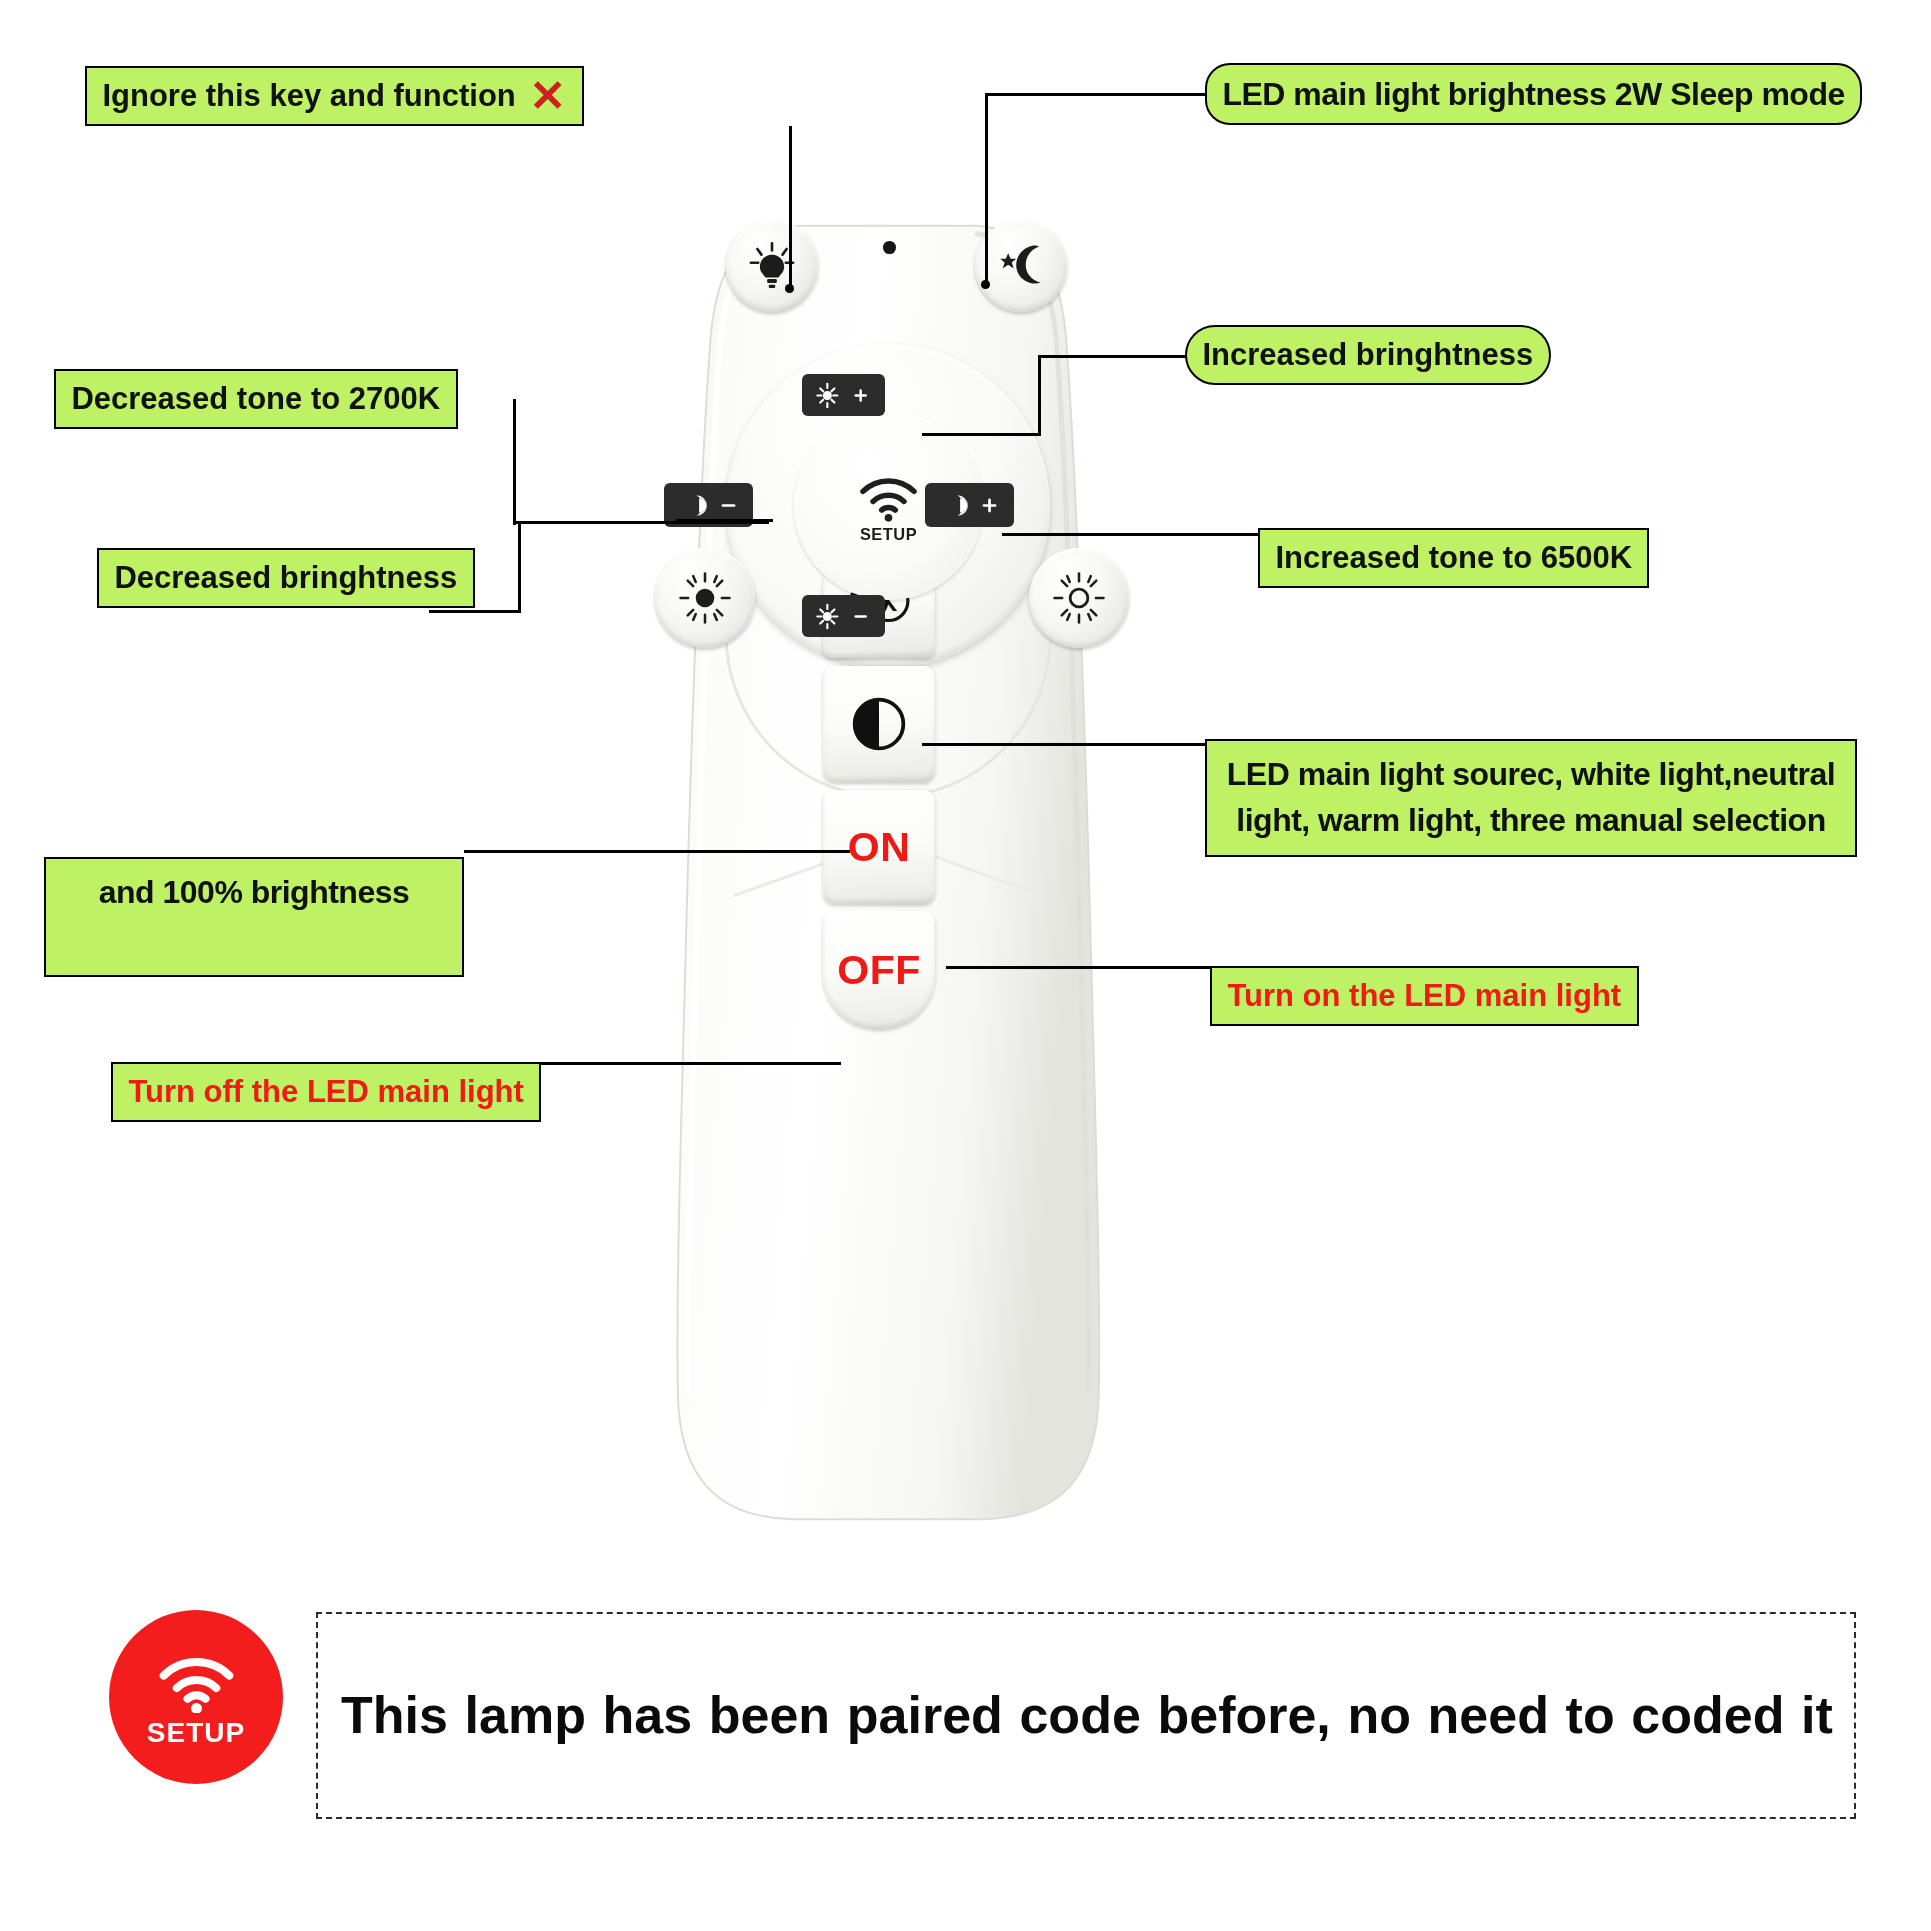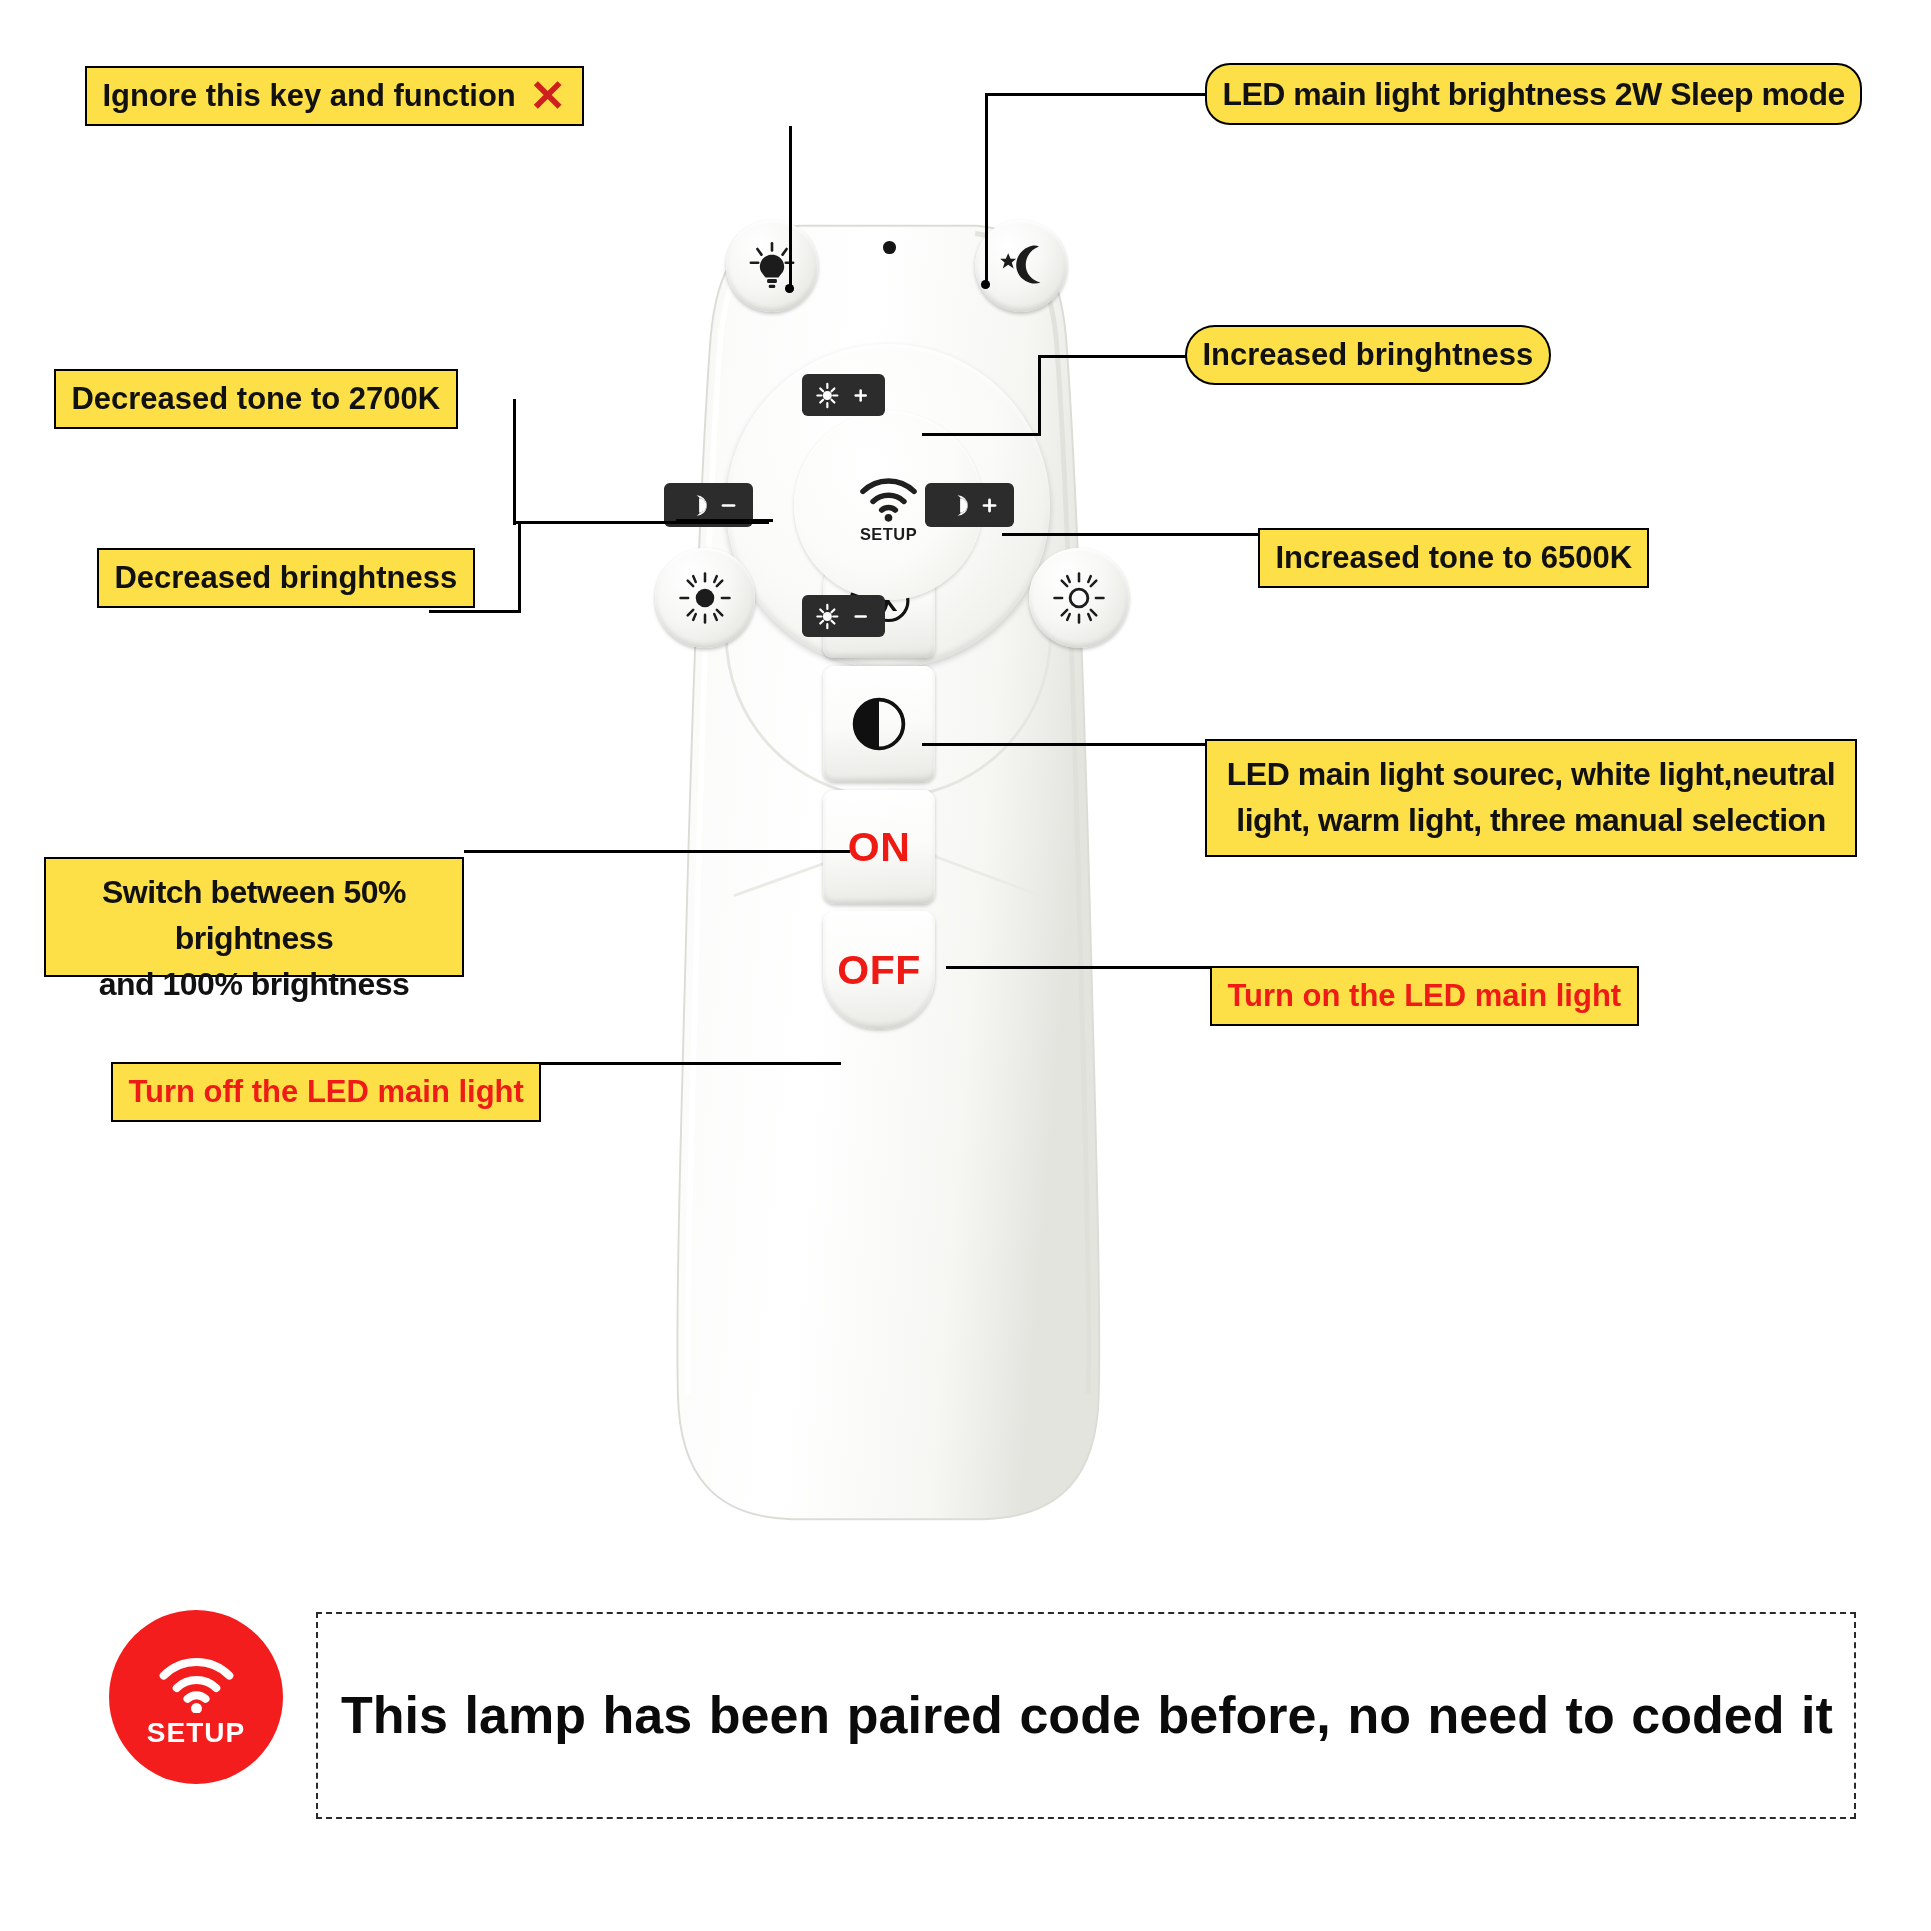--- a/index.html
+++ b/index.html
@@ -13,21 +13,21 @@
     font-family: "Liberation Sans", sans-serif;
     overflow: hidden;
   }
 
   #stage { position: absolute; inset: 0; }
 
   
   .callout {
     position: absolute;
     border: 2.9px solid #000;
-    background: #fde047;
+    background: #bef264;
     color: #111;
     font-weight: bold;
     font-family: "Liberation Sans", sans-serif;
     display: flex;
     align-items: center;
     padding: 5.8px 15.4px;
     line-height: 1.45;
     z-index: 40;
     white-space: nowrap;
   }
@@ -445,21 +445,20 @@
   </div>
   <div class="ln h" style="left:1002px; top:533px; width:261px;"></div>
 
   <div class="callout cond two-line" style="left:1205px; top:739px; width:652px; height:118px; font-size:32px;">
     <div>LED main light sourec, white light,neutral</div>
     <div>light, warm light, three manual selection</div>
   </div>
   <div class="ln h" style="left:922px; top:743px; width:285px;"></div>
 
   <div class="callout cond two-line" style="left:44px; top:857px; width:420px; height:120px; font-size:32px;">
-    <div>Switch between 50% brightness</div>
     <div>and 100% brightness</div>
   </div>
   <div class="ln h" style="left:464px; top:850px; width:386px;"></div>
 
   <div class="callout red" style="left:1210px; top:966px; height:60px; font-size:31px;justify-content:center;">
     <span>Turn on the LED main light</span>
   </div>
   <div class="ln h" style="left:946px; top:966px; width:268px;"></div>
 
   <div class="callout red" style="left:111px; top:1062px; height:60px; font-size:31px;">

